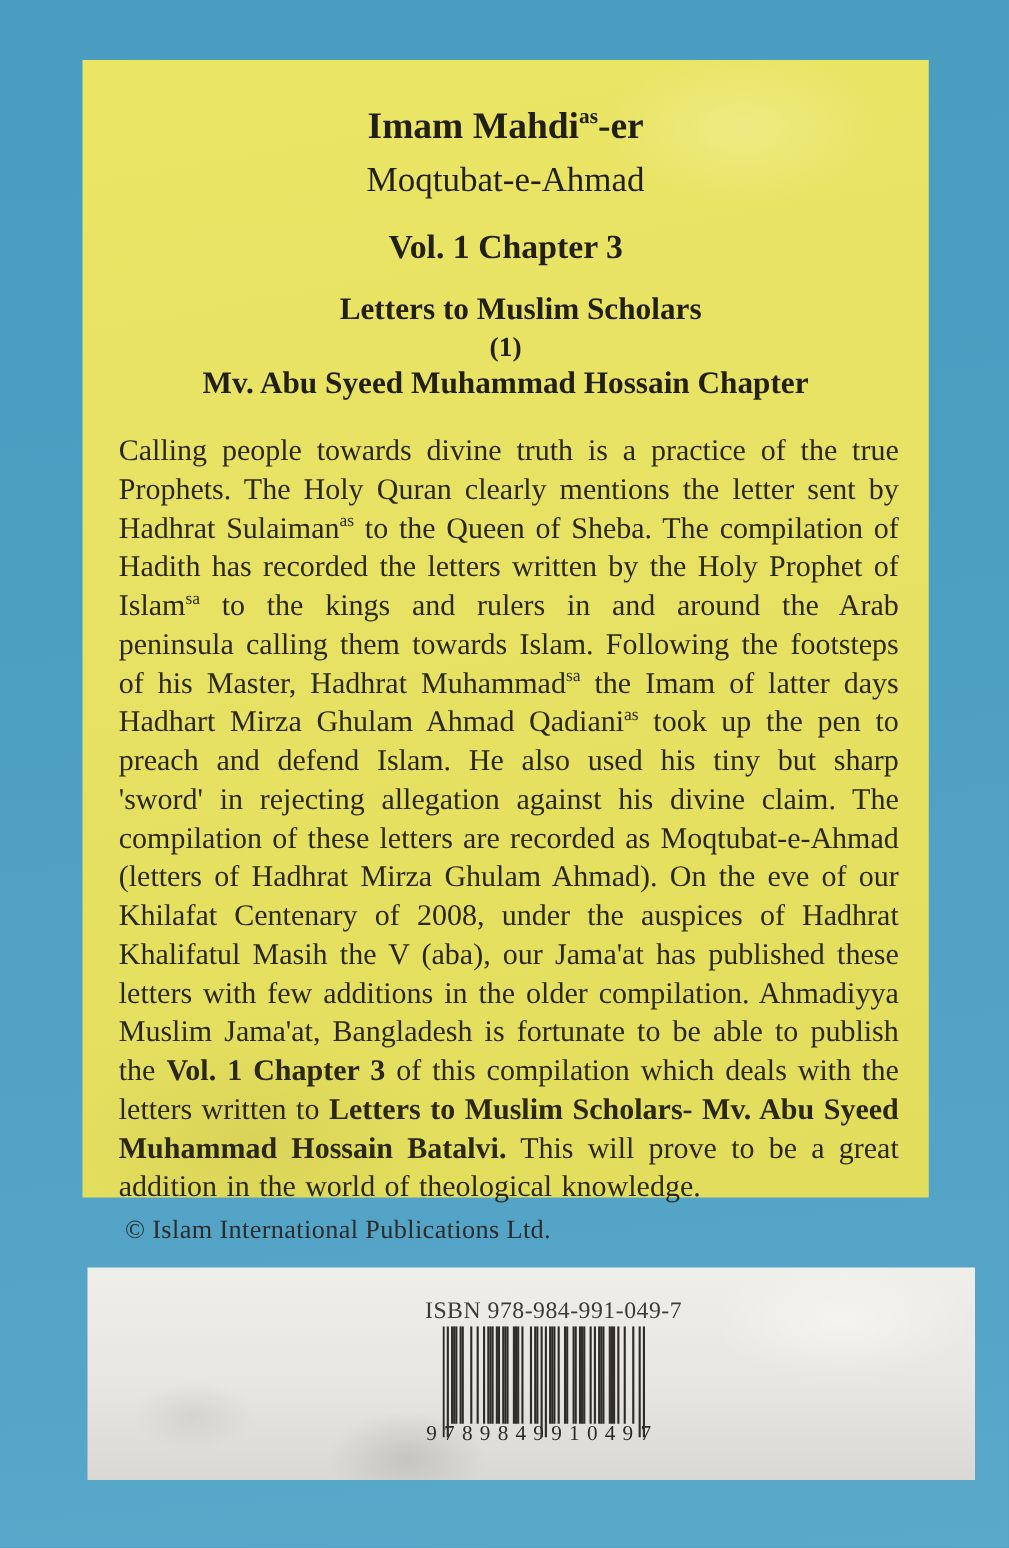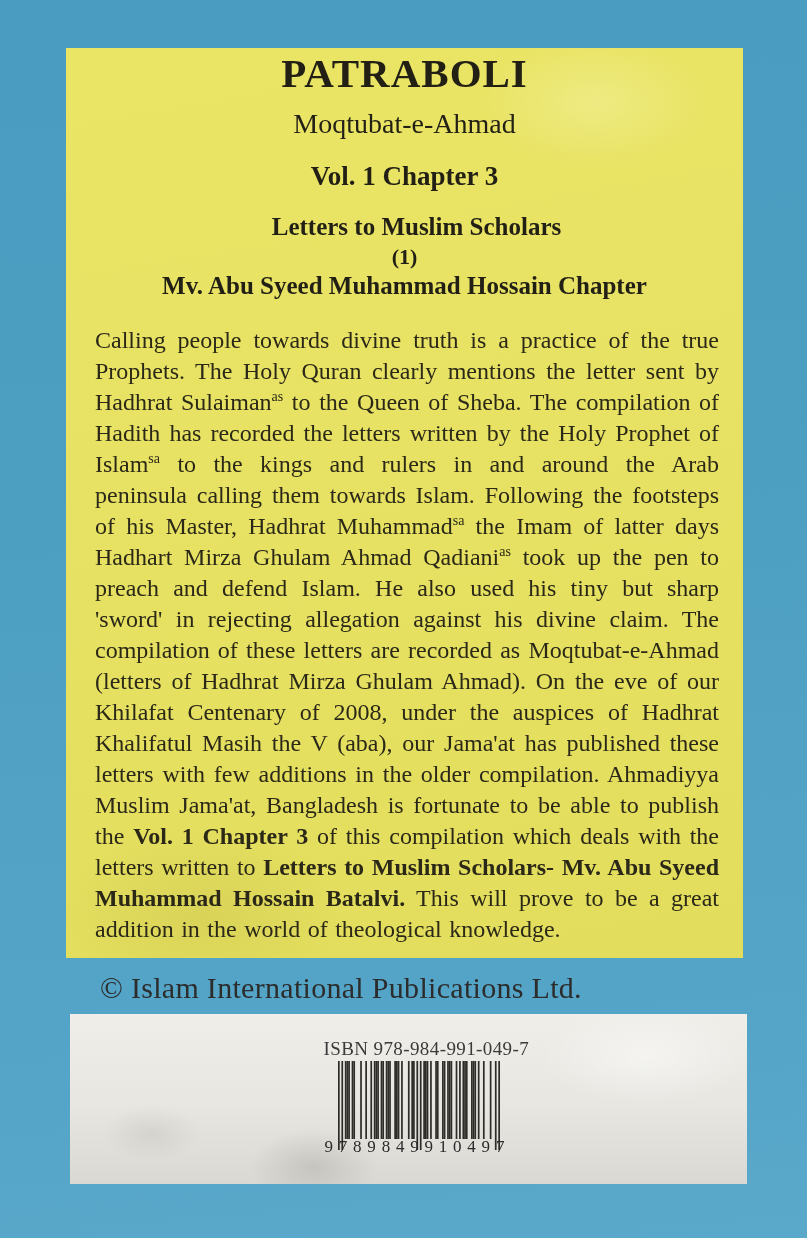--- a/index.html
+++ b/index.html
@@ -40,29 +40,30 @@
     margin:25px 24px 0 29px;
     text-align:justify;
     font-size:24px;line-height:31px;
     color:#2b2818;
     word-spacing:1.5px;
   }
   .body sup{font-size:14px;line-height:0;}
   .body .b{font-weight:bold;}
   .copyright{
     position:absolute;left:100px;top:971px;
-    font-size:30px;color:#2c2c2c;letter-spacing:0.3px;
+    font-size:21px;color:#2c2c2c;letter-spacing:0.3px;
   }
   .band{
     position:absolute;left:70px;top:1014px;width:677px;height:170px;
     background:
       radial-gradient(ellipse 90px 55px at 36% 90%, rgba(140,138,128,0.28), transparent 70%),
       radial-gradient(ellipse 150px 70px at 85% 25%, rgba(255,255,255,0.45), transparent 70%),
       radial-gradient(ellipse 70px 40px at 12% 70%, rgba(150,148,140,0.18), transparent 70%),
       linear-gradient(180deg,#efeee9 0%,#e7e6e1 55%,#d9d8d3 100%);
+    padding-left: 33px;
   }
   .bc{
     position:absolute;top:24px;left:50%;
     transform:translateX(calc(-50% + 6px));
     width:182px;text-align:center;
   }
   .isbn{
     font-size:19px;color:#3a3a3a;white-space:nowrap;letter-spacing:0.4px;
   }
   .bars{display:block;margin:1px 0 0 14px;}
@@ -74,21 +75,23 @@
     position:relative;
   }
   .digits span{background:transparent;line-height:1;}
 </style>
 </head>
 <body>
 
 <div class="page">
 
   <div class="panel">
-    <div class="heading t2">PATRABOLI</div>
+    <div class="heading t1">
+      <span>Imam Mahdi</span><sup>as</sup><span>-er</span>
+    </div>
     <div class="heading t3">Moqtubat-e-Ahmad</div>
     <div class="heading t4">Vol. 1 Chapter 3</div>
     <div class="heading t5">Letters to Muslim Scholars</div>
     <div class="heading t6">(1)</div>
     <div class="heading t7">Mv. Abu Syeed Muhammad Hossain Chapter</div>
     <p class="body"><span>Calling people towards divine truth is a practice of the true Prophets. The Holy Quran clearly mentions the letter sent by Hadhrat Sulaiman</span><sup>as</sup><span> to the Queen of Sheba. The compilation of Hadith has recorded the letters written by the Holy Prophet of Islam</span><sup>sa</sup><span> to the kings and rulers in and around the Arab peninsula calling them towards Islam. Following the footsteps of his Master, Hadhrat Muhammad</span><sup>sa</sup><span> the Imam of latter days Hadhart Mirza Ghulam Ahmad Qadiani</span><sup>as</sup><span> took up the pen to preach and defend Islam. He also used his tiny but sharp 'sword' in rejecting allegation against his divine claim. The compilation of these letters are recorded as Moqtubat-e-Ahmad (letters of Hadhrat Mirza Ghulam Ahmad). On the eve of our Khilafat Centenary of 2008, under the auspices of Hadhrat Khalifatul Masih the V (aba), our Jama'at has published these letters with few additions in the older compilation. Ahmadiyya Muslim Jama'at, Bangladesh is fortunate to be able to publish the </span><span class="b">Vol. 1 Chapter 3</span><span> of this compilation which deals with the letters written to </span><span class="b">Letters to Muslim Scholars- Mv. Abu Syeed Muhammad Hossain Batalvi.</span><span> This will prove  to be a great addition in the world of theological knowledge.</span></p>
   </div>
 
   <div class="copyright">© Islam International Publications Ltd.</div>
 

